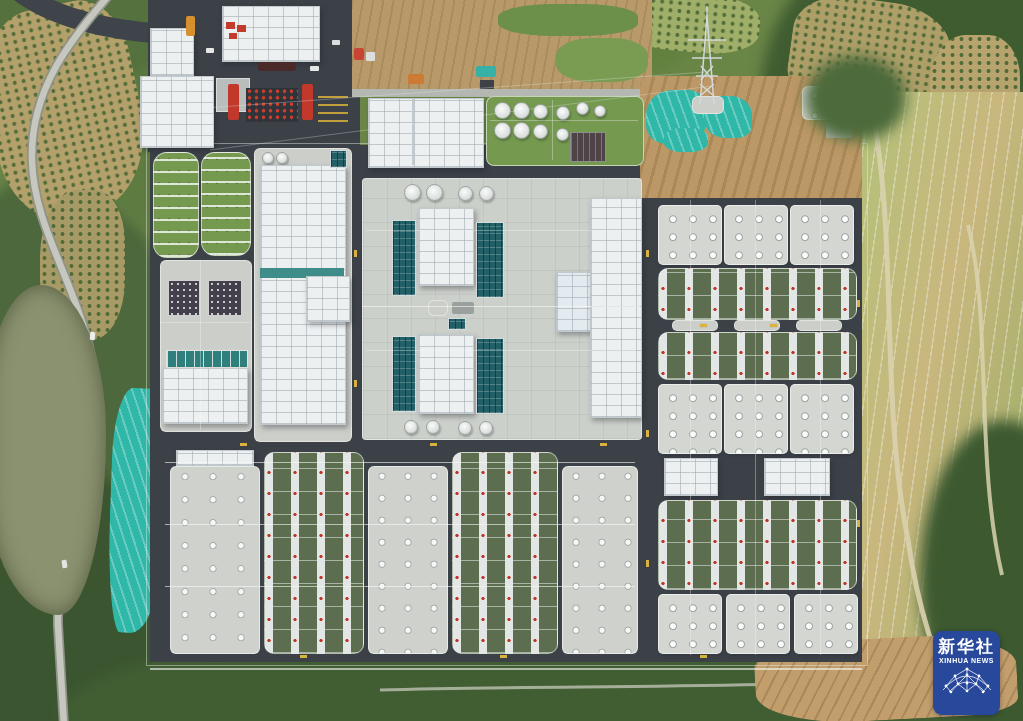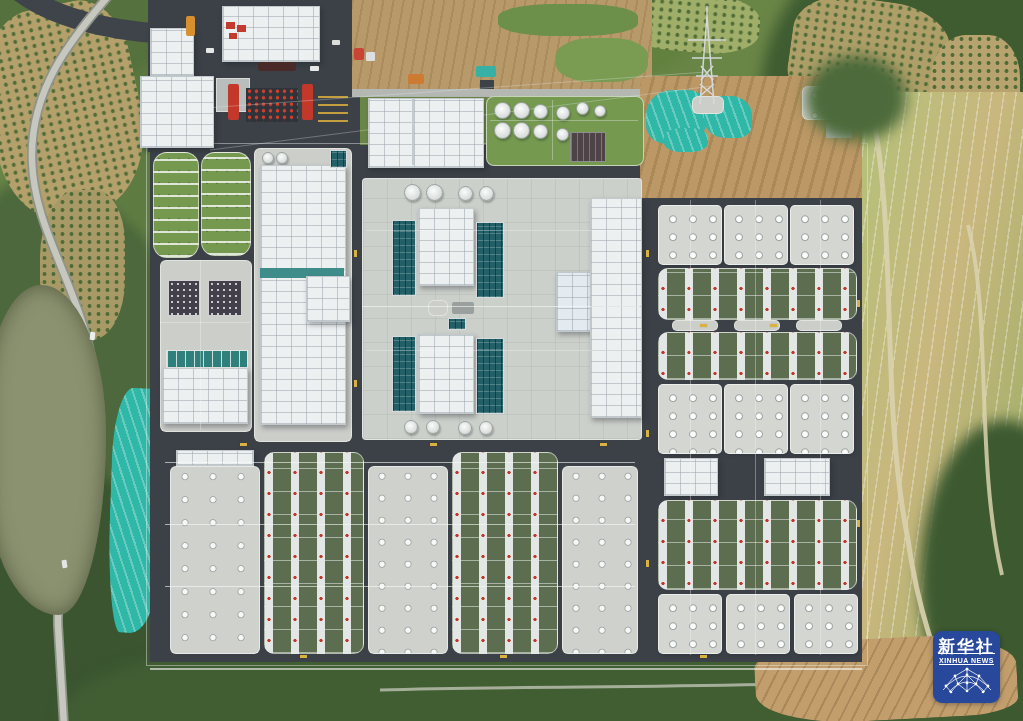--- a/index.html
+++ b/index.html
@@ -259,21 +259,21 @@
         <path d="M712,86 L210,150"></path>
     </g>
     <g stroke="#d8dcdf" stroke-width="1.5" fill="none" opacity=".95">
       <path d="M700,104 L707,16 M714,104 L707,16"></path>
       <path d="M688,40 L726,40 M692,58 L722,58 M696,76 L718,76"></path>
       <path d="M700,96 L714,84 M714,96 L700,84 M701,80 L713,66 M713,80 L701,66"></path>
       <path d="M707,16 L707,6"></path>
     </g>
   </svg>
 
-  <div class="a wm" style="left:933px;top:631px;width:67px;height:72px;text-decoration:underline;">
+  <div class="a wm" style="left:933px;top:631px;width:67px;height:84px;">
     <div class="wm-cn">新华社</div>
     <div class="wm-en">XINHUA NEWS</div>
     <svg width="52" height="28" viewBox="0 0 52 28" style="margin-top:2px;">
       <g stroke="#fff" stroke-width=".8" fill="none" opacity=".95">
         <path d="M2,24 Q26,-4 50,24"></path>
         <path d="M8,26 Q26,6 44,26"></path>
         <path d="M26,3 L14,10 M26,3 L26,9 M26,3 L38,10"></path>
         <path d="M14,10 L5,20 M14,10 L17,18 M26,9 L17,18 M26,9 L26,17 M26,9 L35,18 M38,10 L35,18 M38,10 L47,20"></path>
         <path d="M5,20 L10,26 M17,18 L10,26 M17,18 L26,25 M26,17 L26,25 M35,18 L26,25 M35,18 L42,26 M47,20 L42,26"></path>
       </g>

